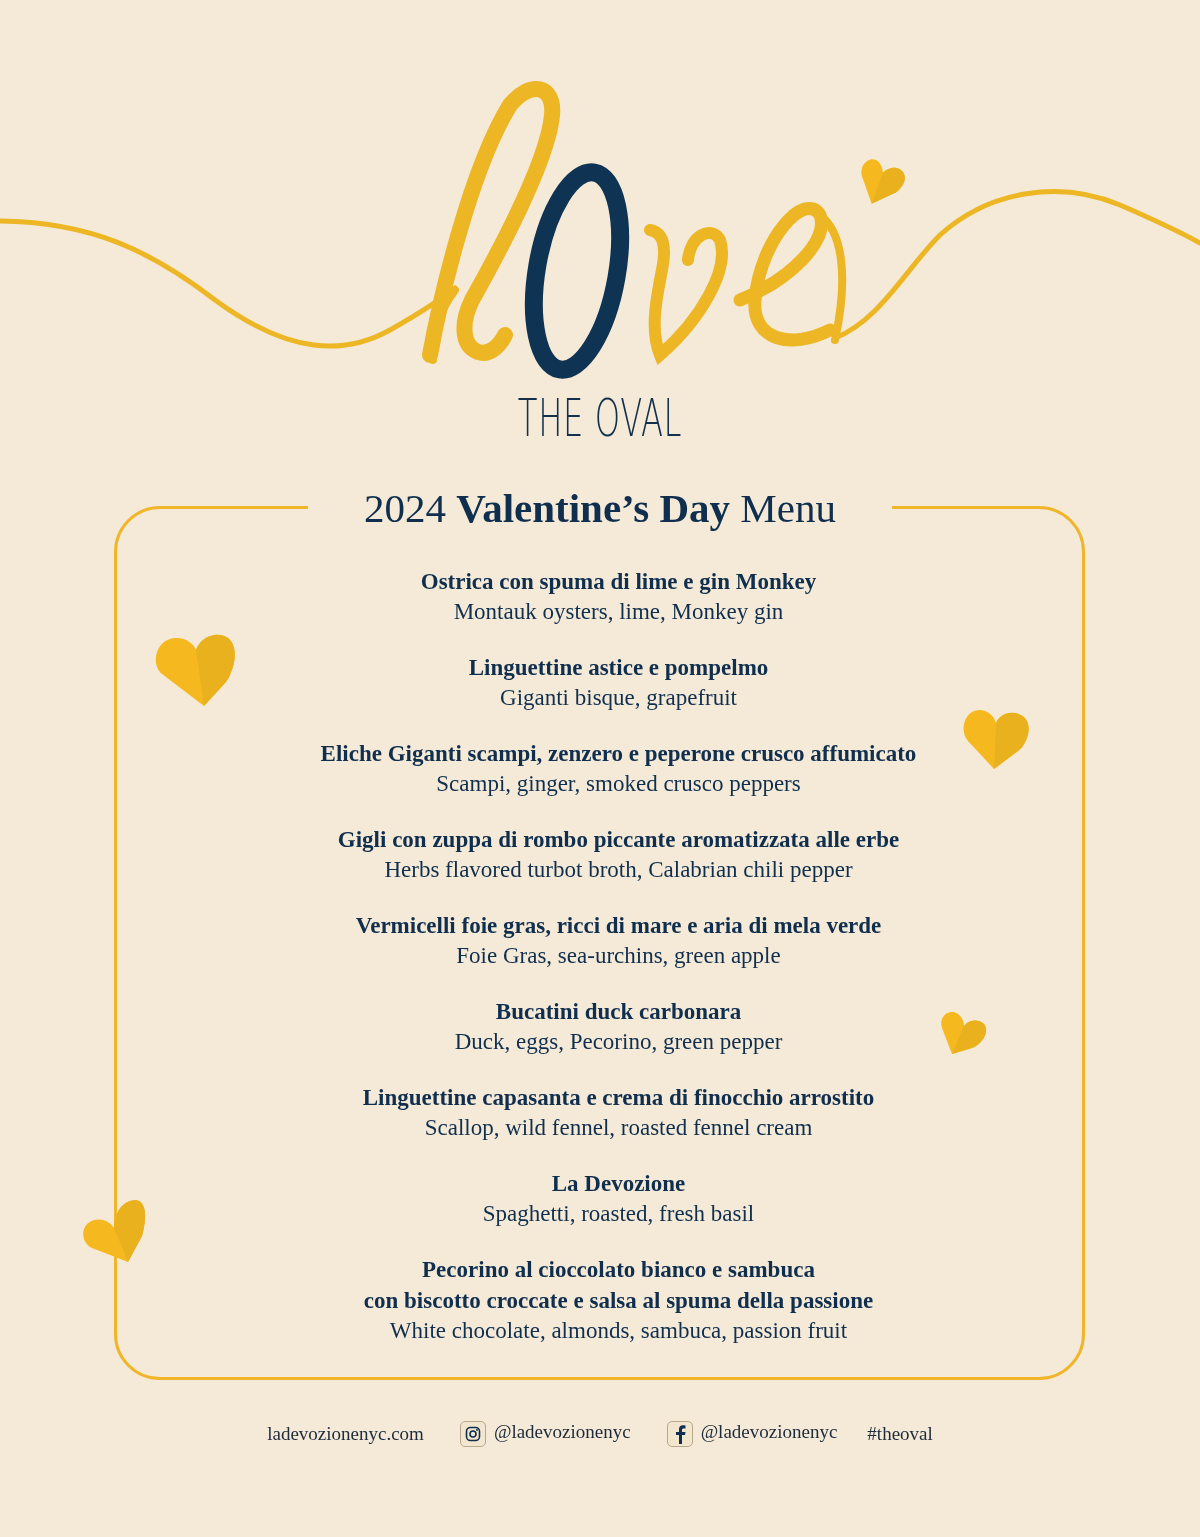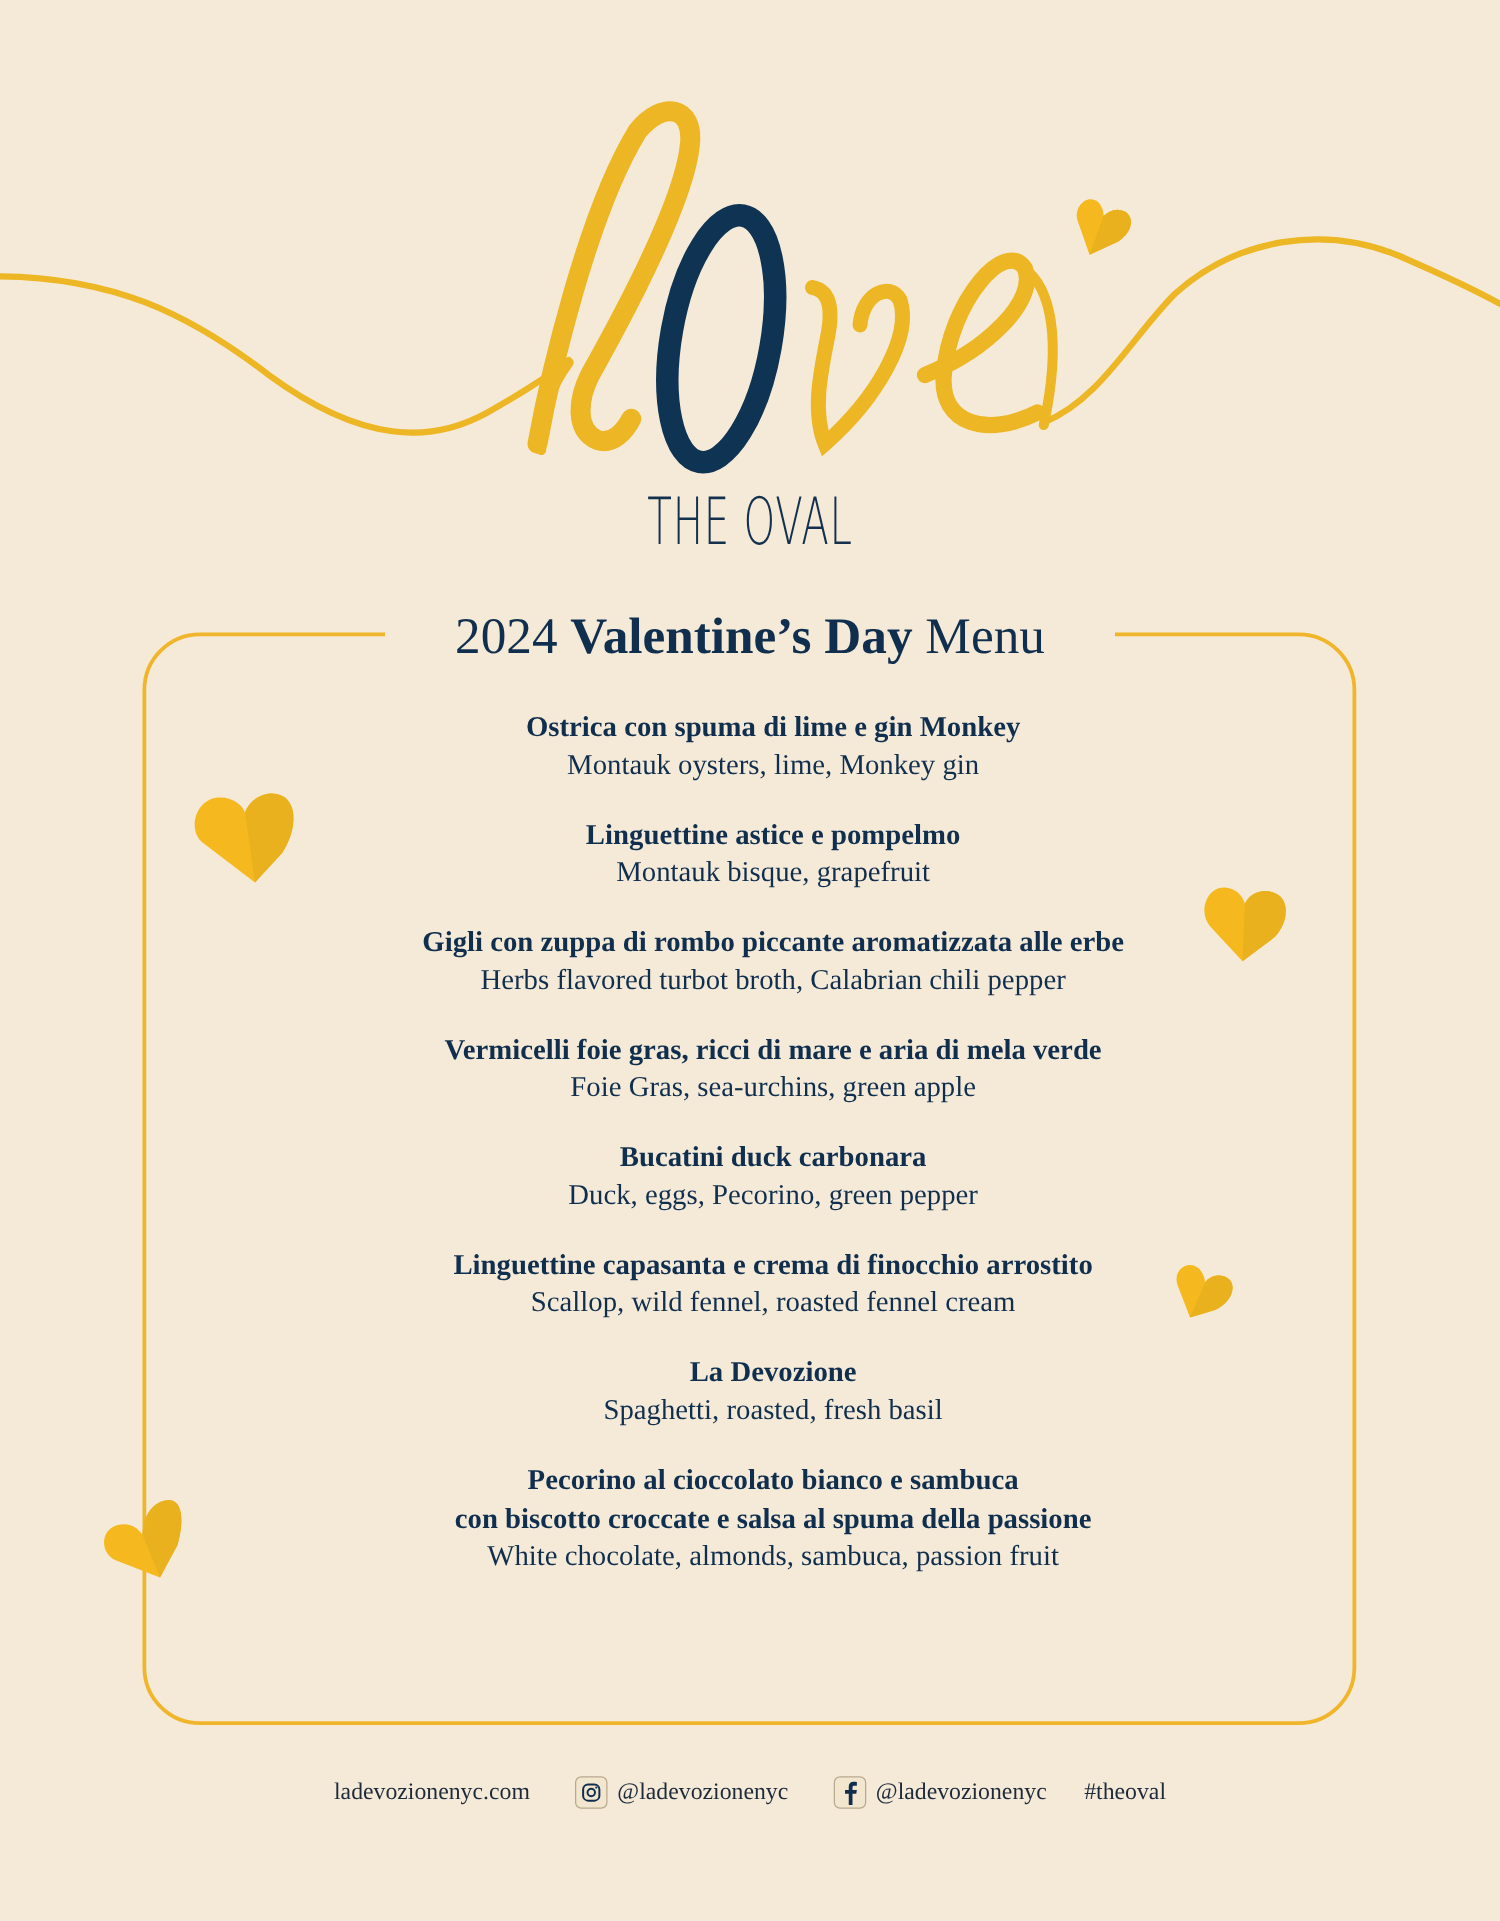--- a/index.html
+++ b/index.html
@@ -33,21 +33,21 @@
   }
   .dish { margin-bottom: 25px; padding-left: 38px; }
   .dish-name { font-weight: bold; font-size: 23px; line-height: 31px; color: #102f4e; }
   .dish-desc { font-size: 23px; line-height: 30px; color: #102f4e; }
   .heart { position: absolute; }
   .footer {
     position: absolute; left: 0; width: 1200px; top: 1418px; height: 32px;
     display: flex; justify-content: center; align-items: center; gap: 0;
     font-size: 19px; color: #1d2a3a;
   }
-  .footer .item { display: flex; align-items: center; margin: 0 12px; }
+  .footer .item { display: flex; margin: 0 12px; }
   .social-icon {
     width: 24px; height: 24px; border: 1px solid #b8a98e; border-radius: 5px;
     display: inline-flex; align-items: center; justify-content: center;
     margin-right: 8px; background: #f3e6cf;
   }
 </style>
 </head>
 <body>
 
 <svg id="logo-svg" viewBox="0 60 1200 330" xmlns="http://www.w3.org/2000/svg">
@@ -83,21 +83,25 @@
   </div>
 </div>
 
 <div class="menu">
   <div class="dish">
     <div class="dish-name">Ostrica con spuma di lime e gin Monkey</div>
     <div class="dish-desc">Montauk oysters, lime, Monkey gin</div>
   </div>
   <div class="dish">
     <div class="dish-name">Linguettine astice e pompelmo</div>
-    <div class="dish-desc">Montauk bisque, grapefruit</div>
+    <div class="dish-desc">Giganti bisque, grapefruit</div>
+  </div>
+  <div class="dish">
+    <div class="dish-name">Eliche Giganti scampi, zenzero e peperone crusco affumicato</div>
+    <div class="dish-desc">Scampi, ginger, smoked crusco peppers</div>
   </div>
   <div class="dish">
     <div class="dish-name">Gigli con zuppa di rombo piccante aromatizzata alle erbe</div>
     <div class="dish-desc">Herbs flavored turbot broth, Calabrian chili pepper</div>
   </div>
   <div class="dish">
     <div class="dish-name">Vermicelli foie gras, ricci di mare e aria di mela verde</div>
     <div class="dish-desc">Foie Gras, sea-urchins, green apple</div>
   </div>
   <div class="dish">

